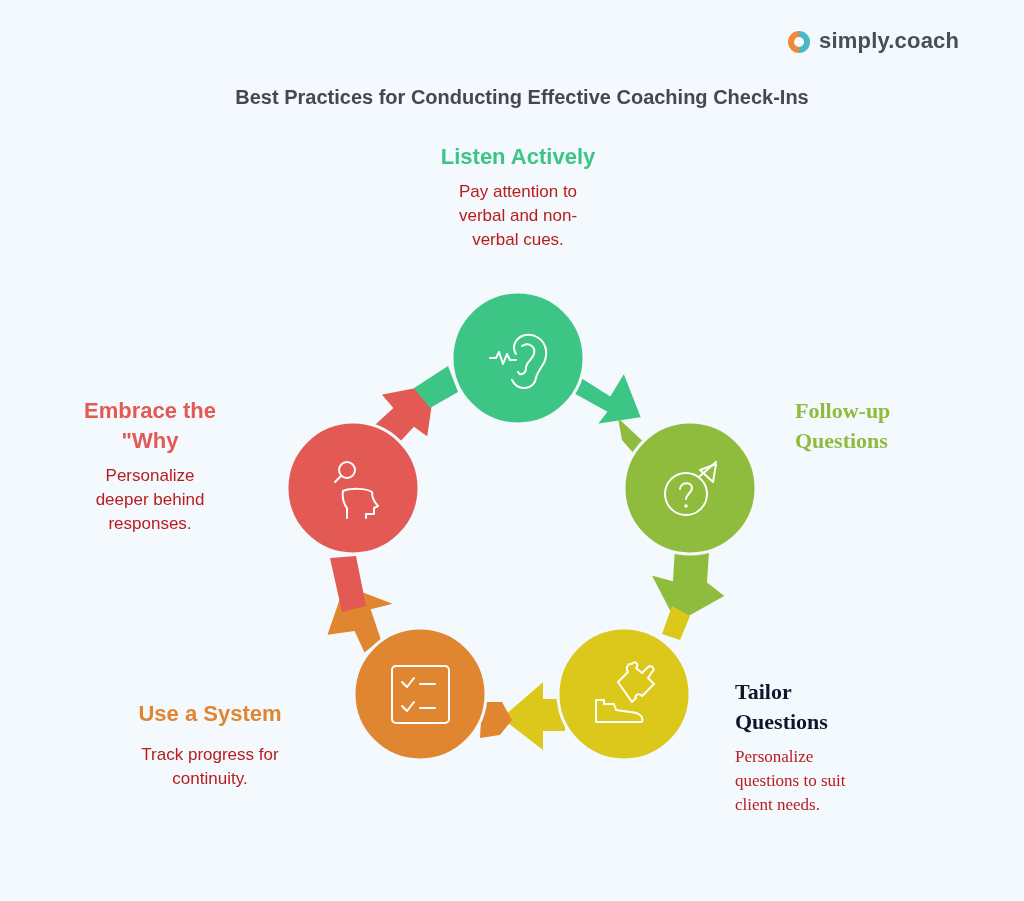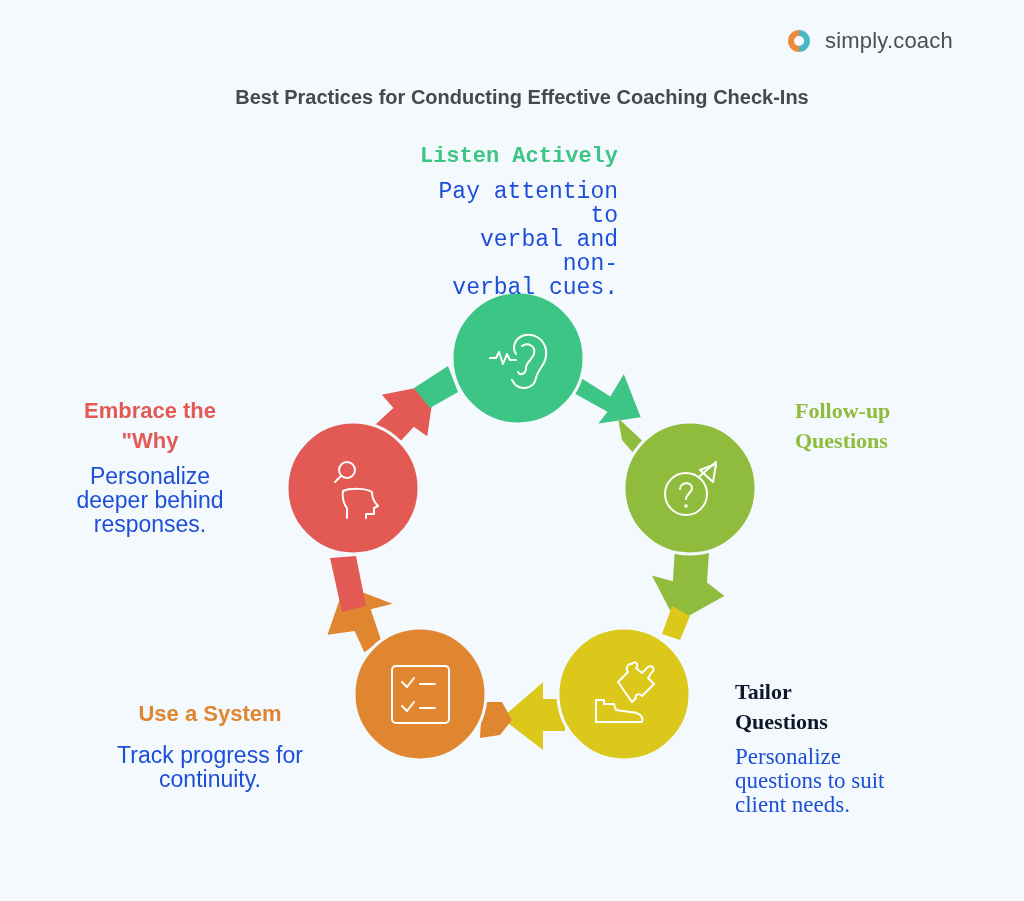--- a/index.html
+++ b/index.html
@@ -1,24 +1,24 @@
 <!DOCTYPE html>
 <html><head>
 <meta charset="utf-8">
 <style>
   html,body{margin:0;padding:0;}
   body{width:1024px;height:901px;background:#f3f9fd;position:relative;overflow:hidden;font-family:"Liberation Sans","DejaVu Sans",sans-serif;}
-  .logo{position:absolute;left:787px;top:28px;display:flex;align-items:center;gap:14px;}
+  .logo{position:absolute;left:787px;top:28px;display:flex;align-items:flex-end;gap:8px;font-weight:bold;}
   .logo-text{font-size:22px;color:#4a4f55;letter-spacing:0.2px;}
   .title{position:absolute;left:0;top:86px;width:1044px;text-align:center;font-size:20px;font-weight:bold;color:#45494f;}
   svg.diagram{position:absolute;left:0;top:0;}
   .label{position:absolute;}
   .label h3{margin:0;font-size:22px;font-weight:bold;line-height:30px;}
-  .label p{margin:8px 0 0 0;font-size:23px;line-height:24px;color:#1d4ed8;}
-  .center{text-align:right;font-family:Liberation Mono, monospace;}
+  .label p{margin:8px 0 0 0;font-size:17px;line-height:24px;color:#b91c1c;}
+  .center{text-align:center;}
   .right{text-align:center;}
   .left{text-align:left;font-family:Liberation Serif, serif;}
 </style>
 </head>
 <body>
 
 <div class="logo">
   <svg width="24" height="24" viewBox="0 0 24 24">
     <path d="M12 1 A11 11 0 0 0 12 23 L12 17 A5 5 0 0 1 12 7 Z" fill="#ef8a3c"></path>
     <path d="M12 1 A11 11 0 0 1 12 23 L12 17 A5 5 0 0 0 12 7 Z" fill="#4bb8c4"></path>

